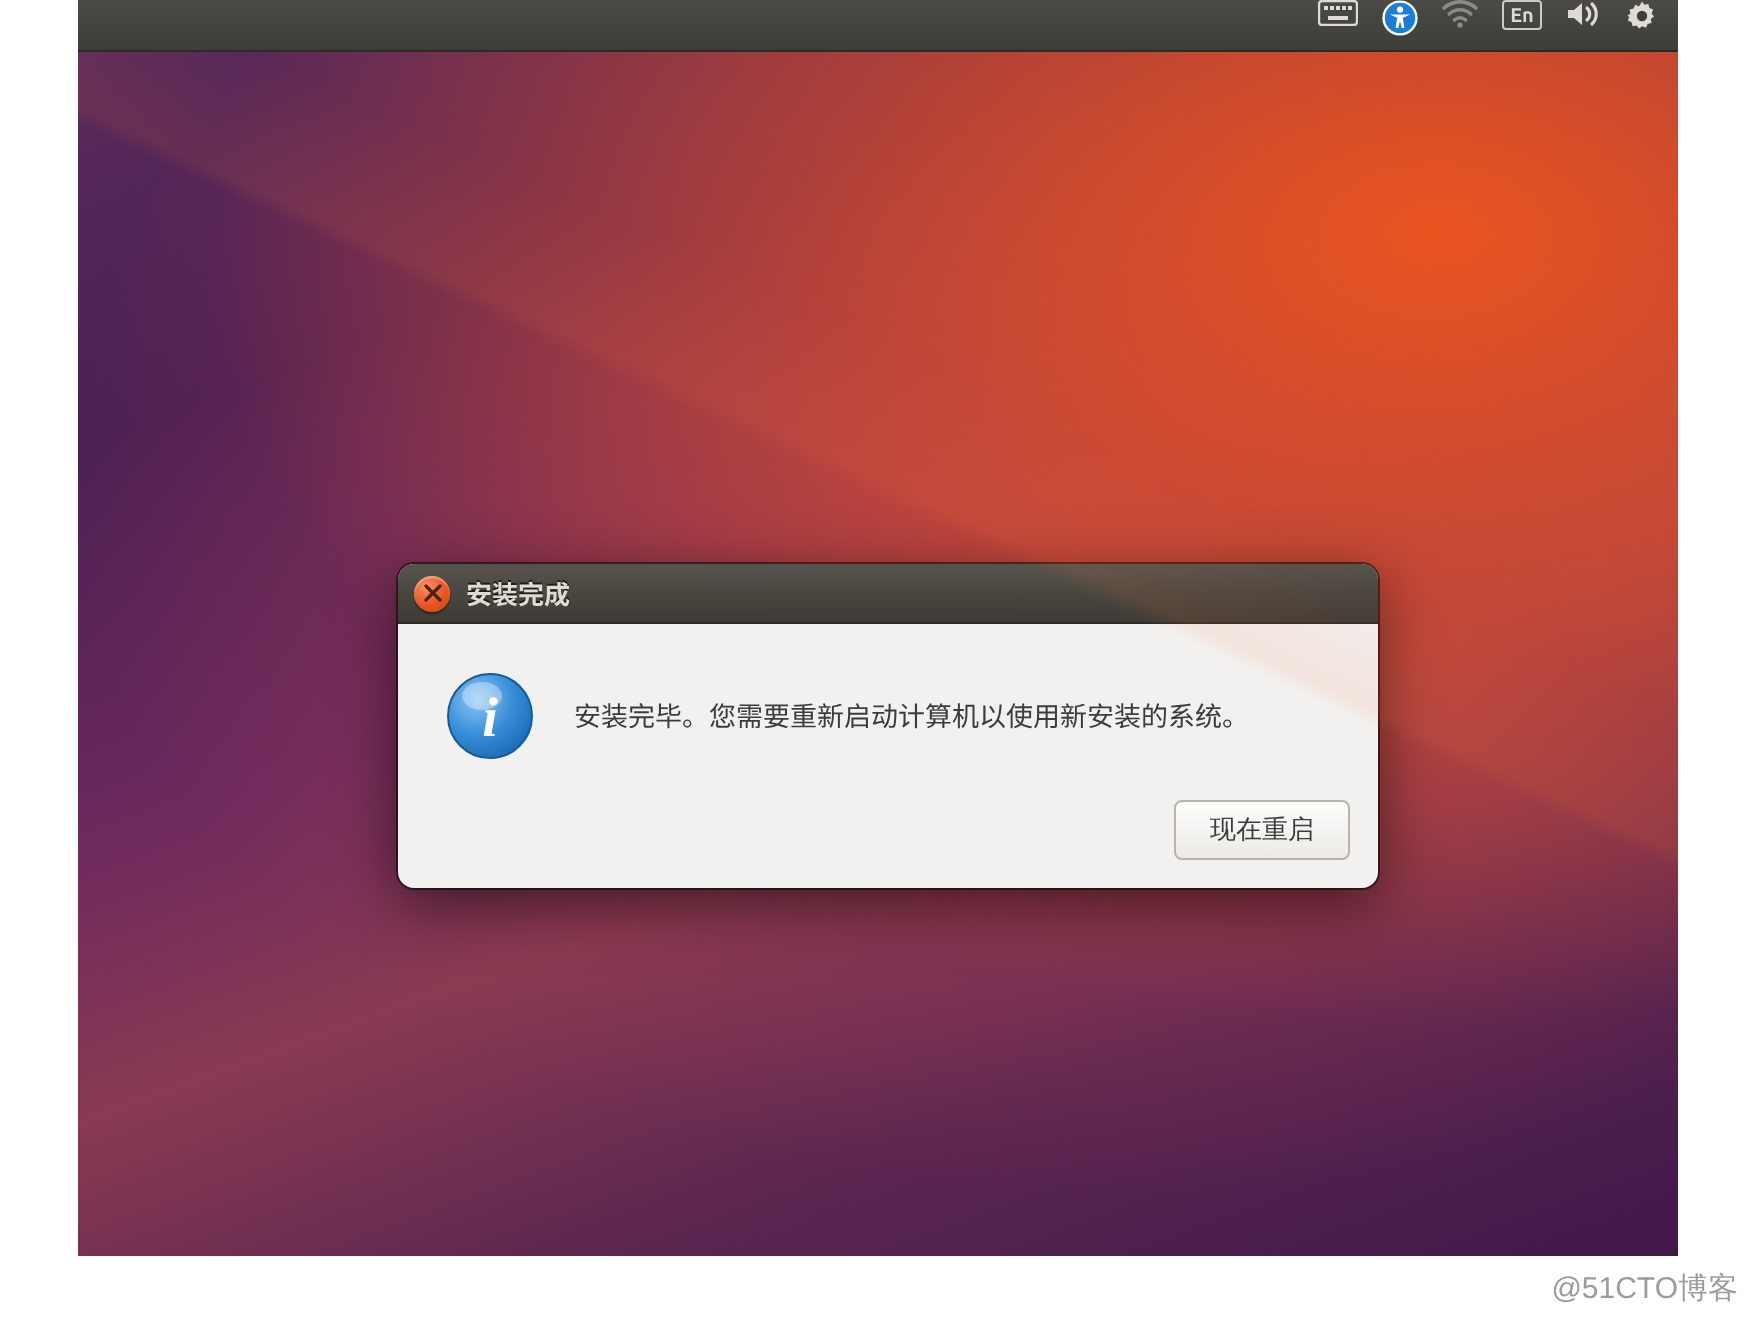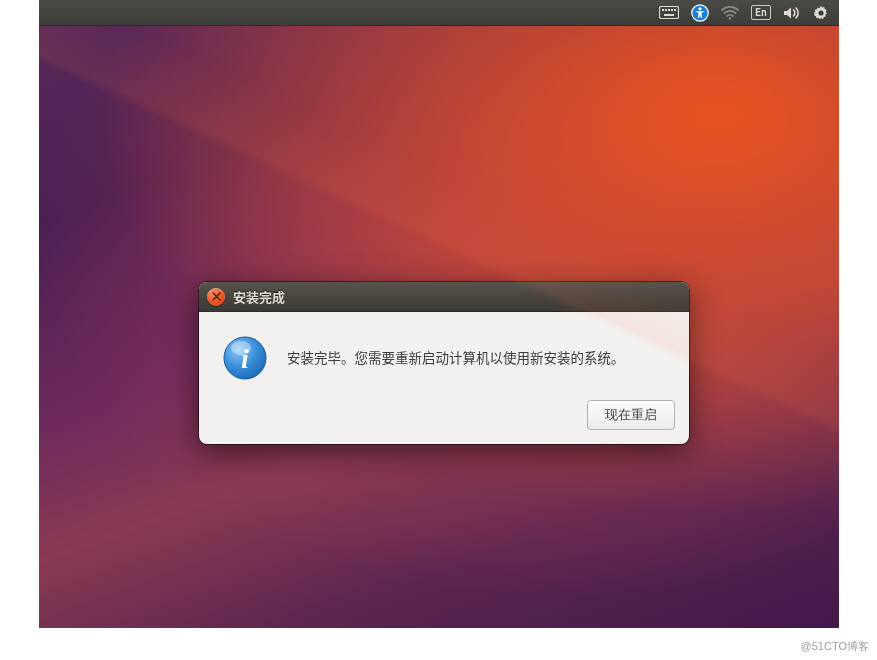--- a/index.html
+++ b/index.html
@@ -26,21 +26,20 @@
       border-bottom: 1px solid #2a2a27;
       display: flex;
       justify-content: flex-end;
       align-items: center;
       padding-right: 10px;
       gap: 12px;
       color: #dfdbd2;
     }
     .topbar .indicator {
       display: flex;
-      align-items: center;
       justify-content: center;
       height: 100%;
       cursor: pointer;
     }
     .desktop {
       position: absolute;
       top: 26px; left: 0; right: 0; bottom: 0;
       background:
         radial-gradient(ellipse 140% 120% at 85% 15%, #e95420 0%, rgba(233,84,32,0) 55%),
         radial-gradient(ellipse 110% 100% at 65% 35%, #9f3a53 0%, rgba(159,58,83,0) 60%),
@@ -130,21 +129,21 @@
       font-size: 10px;
       font-weight: bold;
       display:flex; align-items:center; justify-content:center;
       color:#dfdbd2;
     }
     .watermark {
       position: absolute;
       right: 8px;
       bottom: 6px;
       color: #9c9c9c;
-      font-size: 11px;
+      font-size: 15px;
       font-family: sans-serif;
     }
   </style>
 </head>
 <body>
 
 <div class="screen">
 
   <div class="topbar">
     <div class="indicator">

